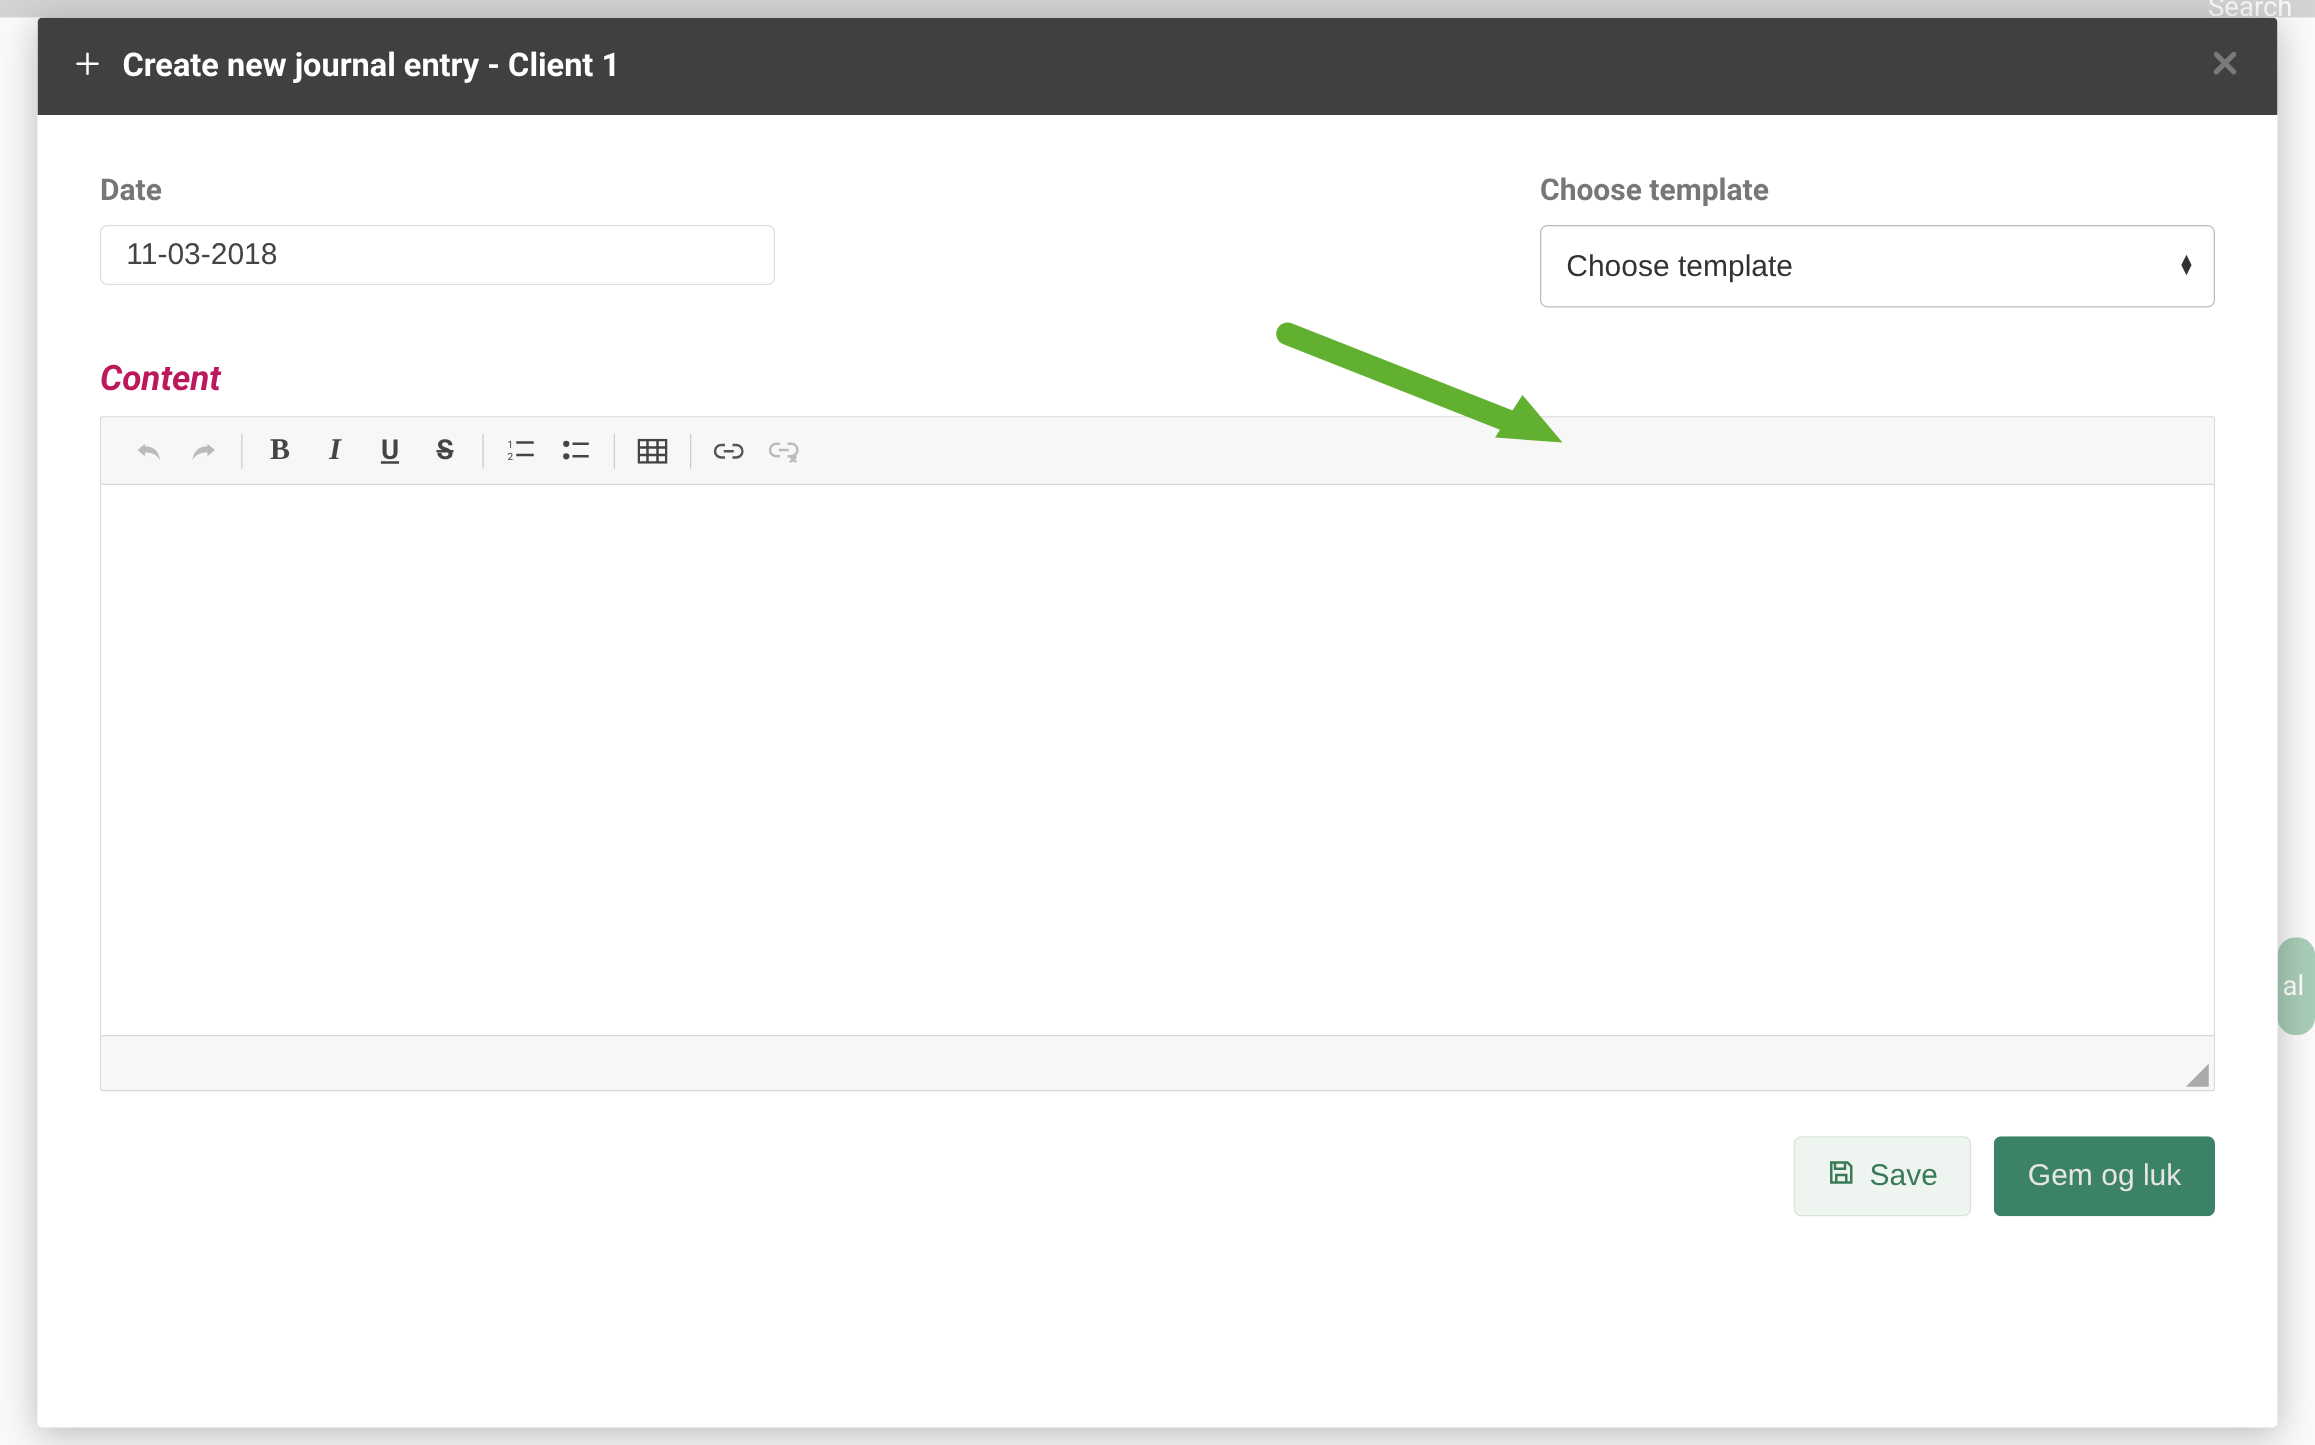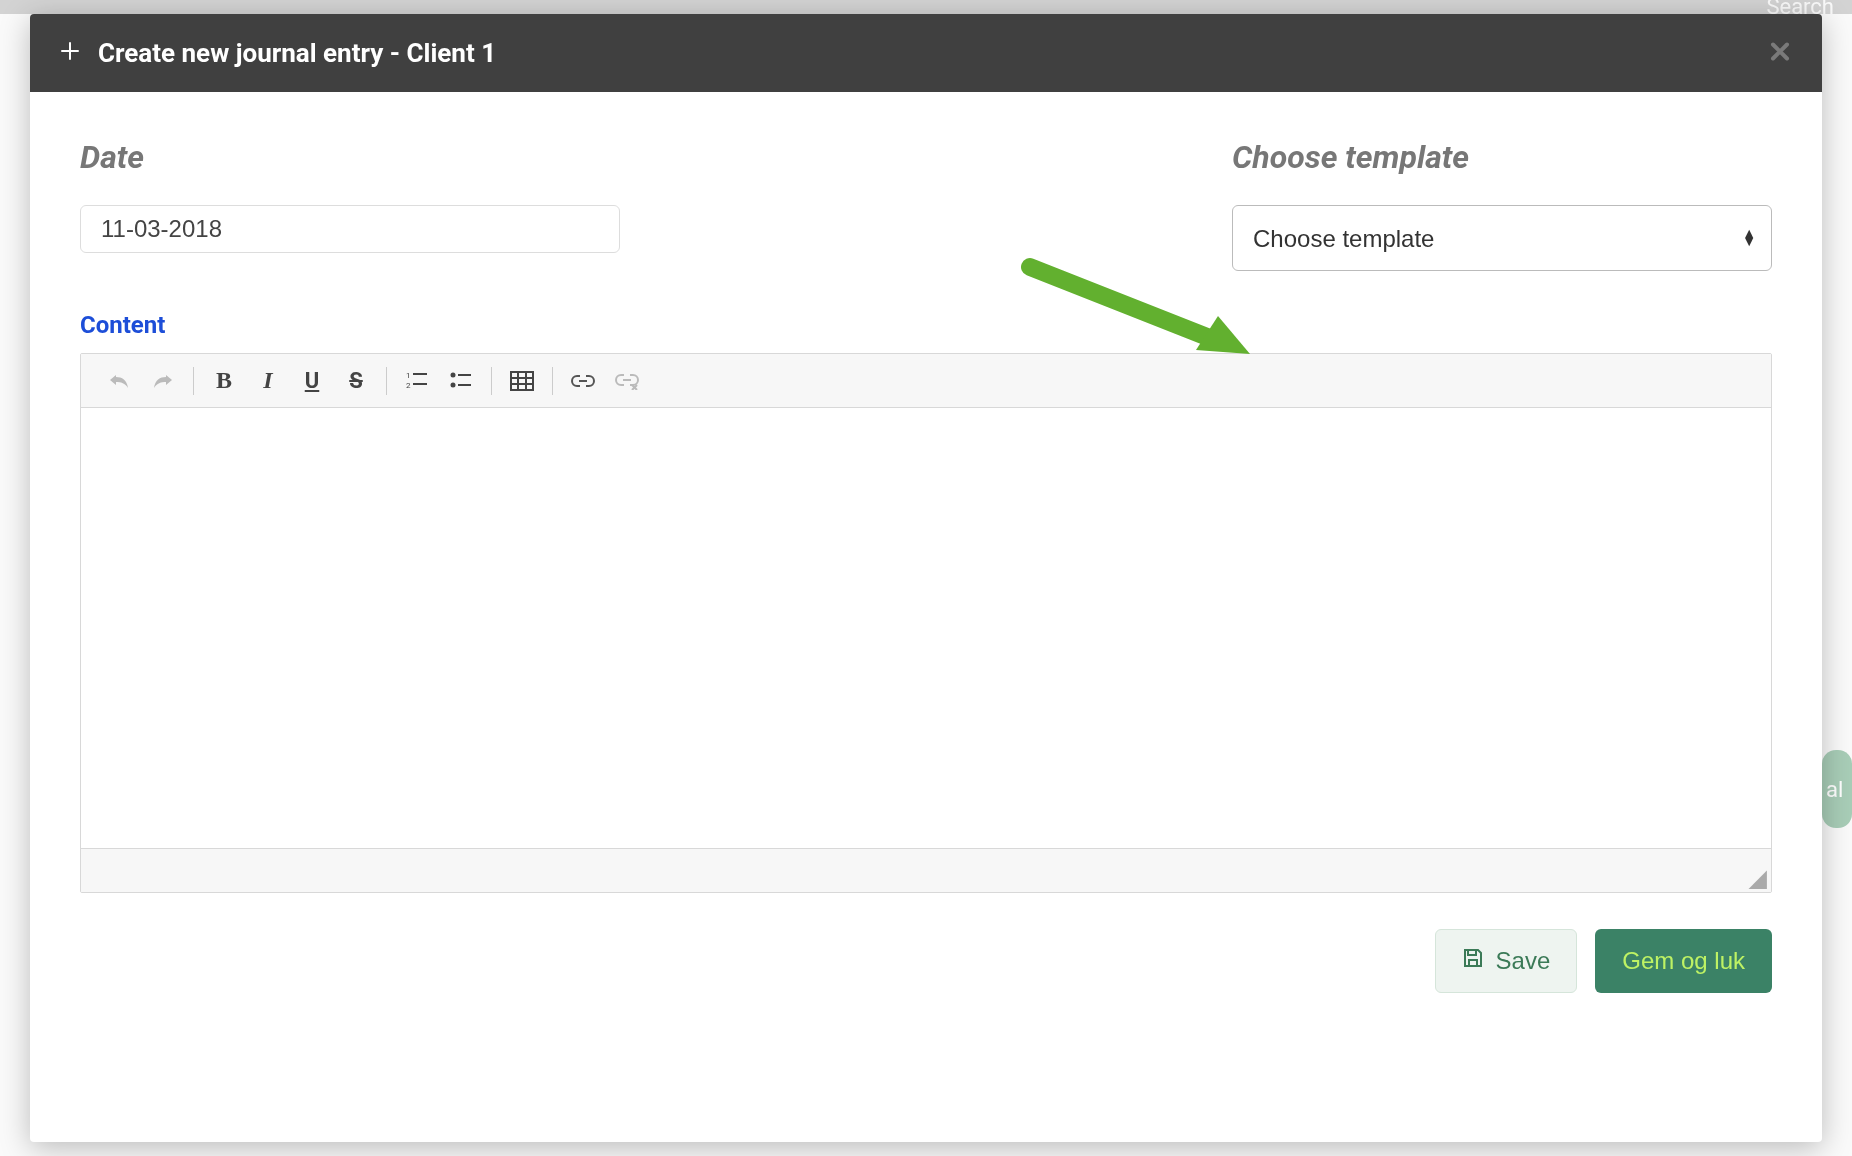--- a/index.html
+++ b/index.html
@@ -95,26 +95,25 @@
   }
 
   .form-row {
     display: flex;
     justify-content: space-between;
     margin-bottom: 40px;
   }
   .form-group-left { width: 540px; }
   .form-group-right { width: 540px; }
   .form-label {
-    font-size: 32px;
+    font-size: 24px;
     font-weight: 700;
     color: #777;
     display: block;
-    margin-bottom: 29px;
-    font-style: italic;
+    margin-bottom: 14px;
   }
   .text-input {
     width: 100%;
     height: 48px;
     border: 1px solid #ddd;
     border-radius: 6px;
     padding: 0 20px;
     font-size: 24px;
     color: #444;
     background: #fff;
@@ -143,25 +142,26 @@
     color: #333;
     pointer-events: none;
     display: flex;
     flex-direction: column;
     align-items: center;
     line-height: 0.55;
     font-size: 14px;
   }
 
   .content-label {
-    font-size: 24px;
+    font-size: 28px;
     font-weight: 700;
-    color: #1d4ed8;
+    color: #be185d;
     margin-bottom: 14px;
     display: block;
+    font-style: italic;
   }
 
   .editor {
     border: 1px solid #d8d8d8;
     border-radius: 2px;
     overflow: hidden;
   }
   .editor-toolbar {
     height: 54px;
     background: #f7f7f7;
@@ -231,21 +231,21 @@
     cursor: pointer;
     border: 1px solid transparent;
   }
   .btn-light {
     background: #eef4f0;
     border-color: #d5e5da;
     color: #3b7a57;
   }
   .btn-primary {
     background: #3b8266;
-    color: #bef264;
+    color: #e5e5e5;
   }
 
   .annotation-arrow {
     position: absolute;
     top: 160px;
     left: 990px;
     pointer-events: none;
   }
 </style>
 </head>

